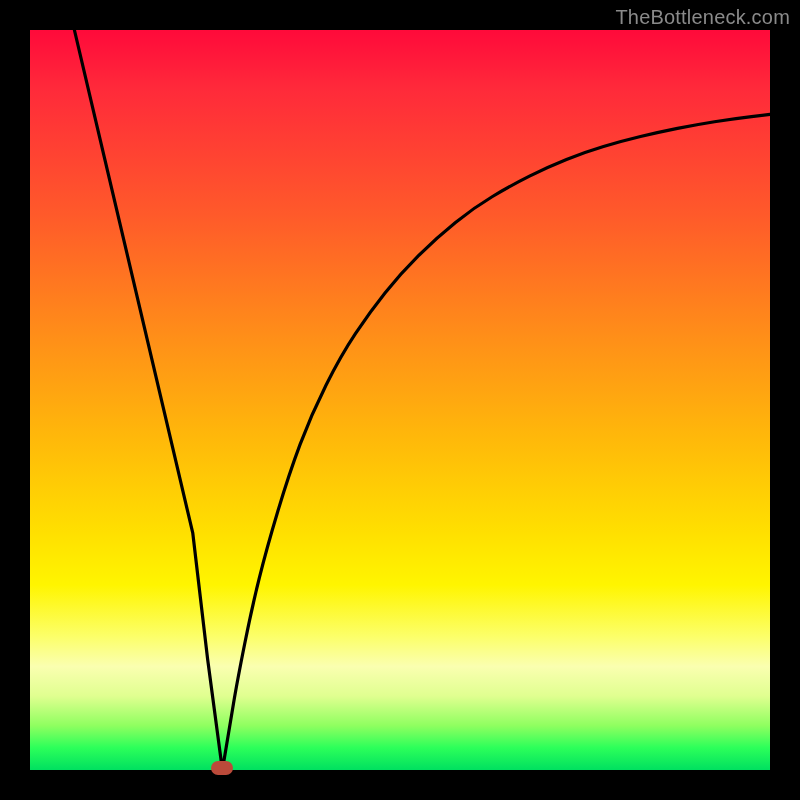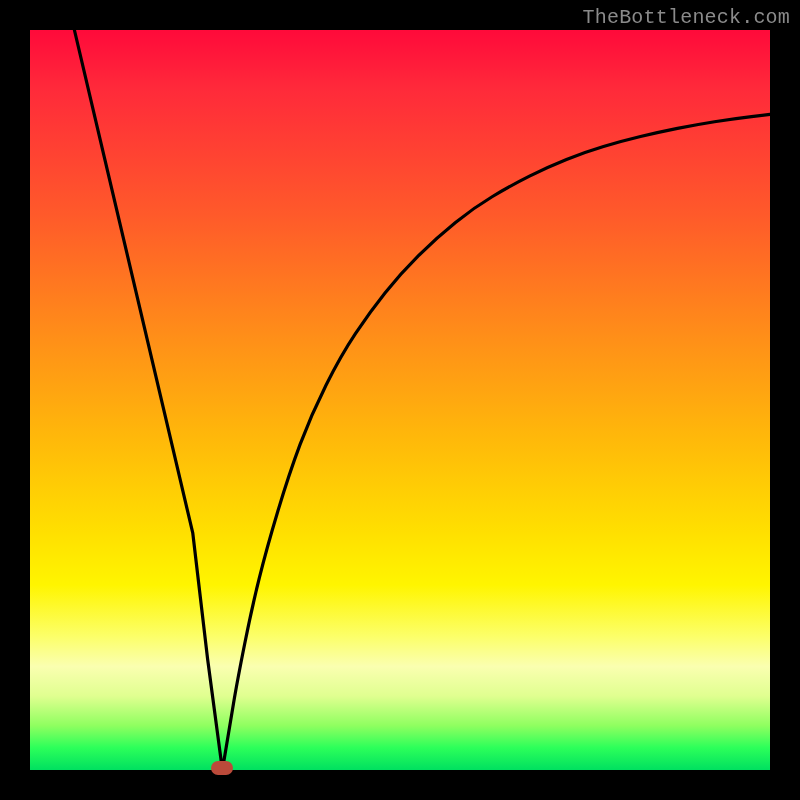--- a/index.html
+++ b/index.html
@@ -35,21 +35,20 @@
   }
   .watermark {
     position: absolute;
     top: 6px;
     right: 10px;
     color: #8a8a8a;
     font-size: 20px;
     font-weight: 500;
     letter-spacing: 0.2px;
     z-index: 5;
-    font-family: Liberation Mono, monospace;
   }
   svg.curve {
     position: absolute;
     left: 0;
     top: 0;
     width: 740px;
     height: 740px;
     overflow: visible;
   }
   .marker {

